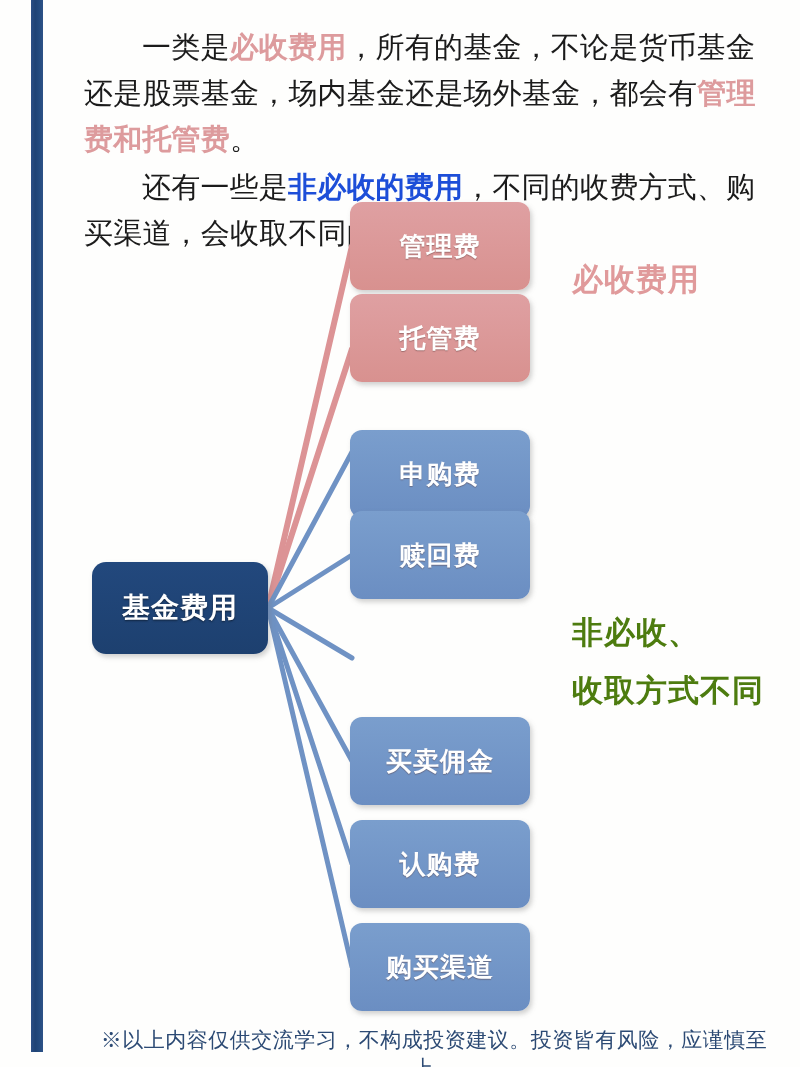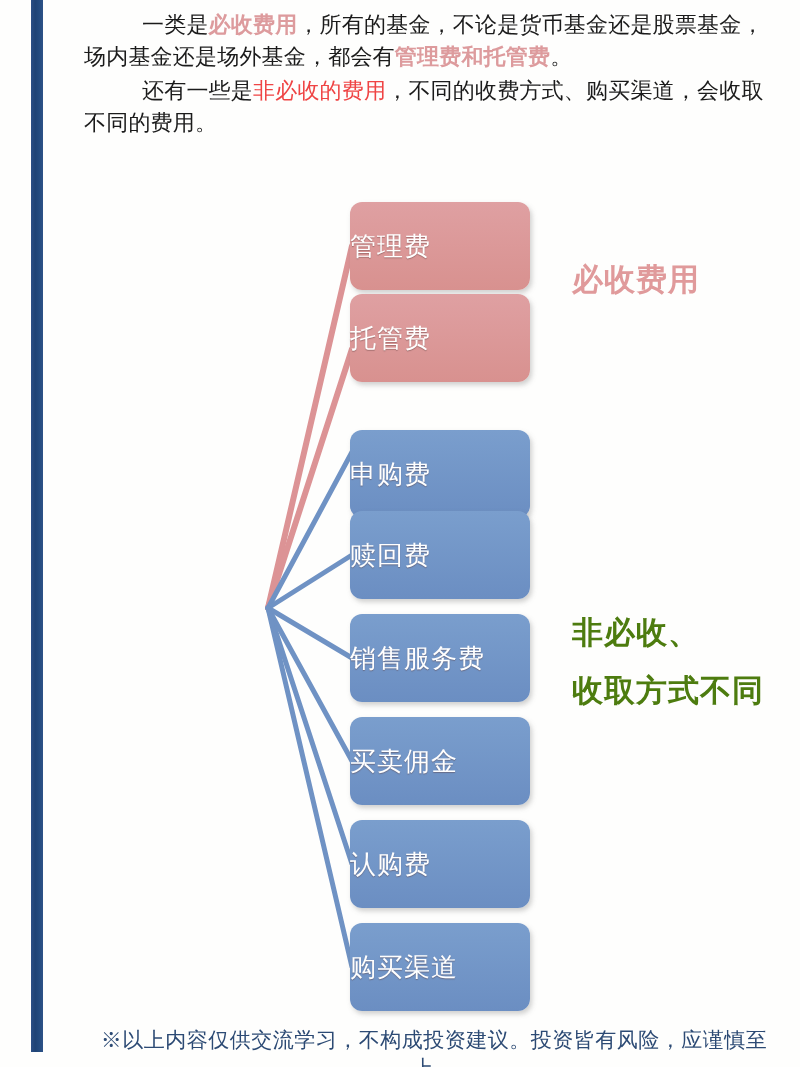--- a/index.html
+++ b/index.html
@@ -25,34 +25,34 @@
     top: 0;
     width: 12px;
     height: 1052px;
     background: linear-gradient(to right,#2b4f85 0%, #1f4375 35%, #234a7e 65%, #2d5287 100%);
   }
 
   
   .intro {
     position: absolute;
     left: 84px;
-    top: 9px;
+    top: 24px;
     width: 700px;
-    font-size: 22px;
-    line-height: 32px;
+    font-size: 29px;
+    line-height: 46px;
     color: #1b1b1b;
     letter-spacing: 0.2px;
     font-weight: 400;
   }
   .intro p {
     margin: 0 0 2px 0;
     text-indent: 58px;
   }
   .hl-pink { color: #dd9b9d; font-weight: 700; }
-  .hl-blue { color: #ef4444; font-weight: 400; }
+  .hl-blue { color: #1d4ed8; font-weight: 700; }
 
   
   .diagram {
     position: absolute;
     left: 0;
     top: 0;
     width: 800px;
     height: 1067px;
   }
   .connectors {
@@ -60,22 +60,23 @@
     left: 0; top: 0;
     width: 800px; height: 1067px;
     pointer-events: none;
   }
 
   .node {
     position: absolute;
     border-radius: 12px;
     display: flex;
     align-items: center;
+    justify-content: center;
     color: #ffffff;
-    font-weight: 400;
+    font-weight: 700;
     letter-spacing: 1px;
     box-shadow: 2px 3px 5px rgba(120,120,120,0.35);
     text-shadow: 0 1px 1px rgba(90,60,60,0.45);
   }
   .node-root {
     left: 92px;
     top: 562px;
     width: 176px;
     height: 92px;
     background: linear-gradient(to bottom,#22487d 0%, #1d406f 100%);
@@ -150,35 +151,35 @@
       <line x1="268" y1="608" x2="352" y2="349" stroke="#dc9395" stroke-width="6" stroke-linecap="round"></line>
 
       <line x1="268" y1="608" x2="352" y2="452" stroke="#6f92c4" stroke-width="5" stroke-linecap="round"></line>
       <line x1="268" y1="608" x2="352" y2="555" stroke="#6f92c4" stroke-width="5" stroke-linecap="round"></line>
       <line x1="268" y1="608" x2="352" y2="658" stroke="#6f92c4" stroke-width="5" stroke-linecap="round"></line>
       <line x1="268" y1="608" x2="352" y2="761" stroke="#6f92c4" stroke-width="5" stroke-linecap="round"></line>
       <line x1="268" y1="608" x2="352" y2="864" stroke="#6f92c4" stroke-width="5" stroke-linecap="round"></line>
       <line x1="268" y1="608" x2="352" y2="967" stroke="#6f92c4" stroke-width="5" stroke-linecap="round"></line>
     </svg>
 
+    <div class="node node-root">
+      <span>基金费用</span>
+    </div>
 
     <div class="node node-leaf leaf-pink" style="top:202px;">
       <span>管理费</span>
     </div>
     <div class="node node-leaf leaf-pink" style="top:294px;">
       <span>托管费</span>
     </div>
     <div class="node node-leaf leaf-blue" style="top:430px;">
       <span>申购费</span>
     </div>
     <div class="node node-leaf leaf-blue" style="top:511px;">
       <span>赎回费</span>
-    </div>
-    <div class="node node-leaf leaf-blue" style="top:614px;">
-      <span>销售服务费</span>
     </div>
     <div class="node node-leaf leaf-blue" style="top:820px;">
       <span>认购费</span>
     </div>
     <div class="node node-leaf leaf-blue" style="top:717px;">
       <span>买卖佣金</span>
     </div>
     <div class="node node-leaf leaf-blue" style="top:923px;">
       <span>购买渠道</span>
     </div>

